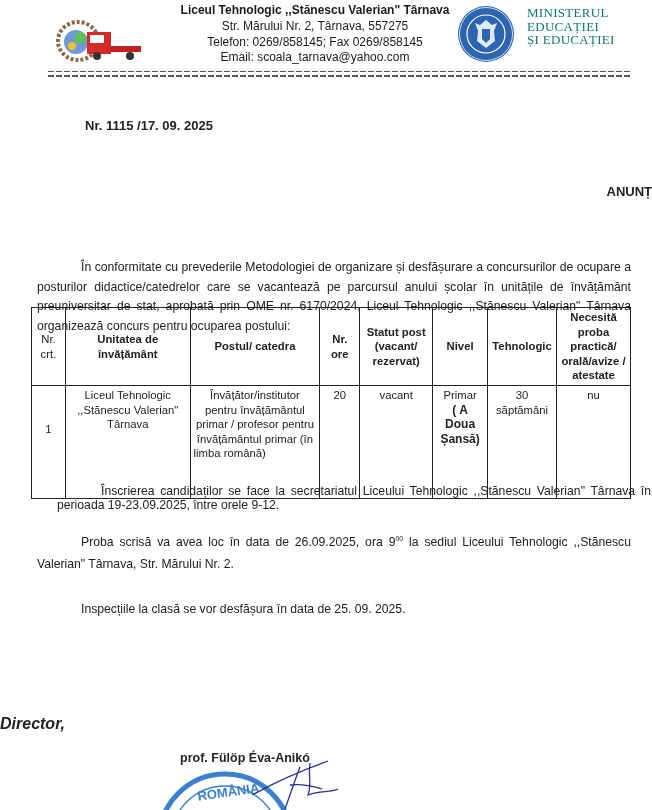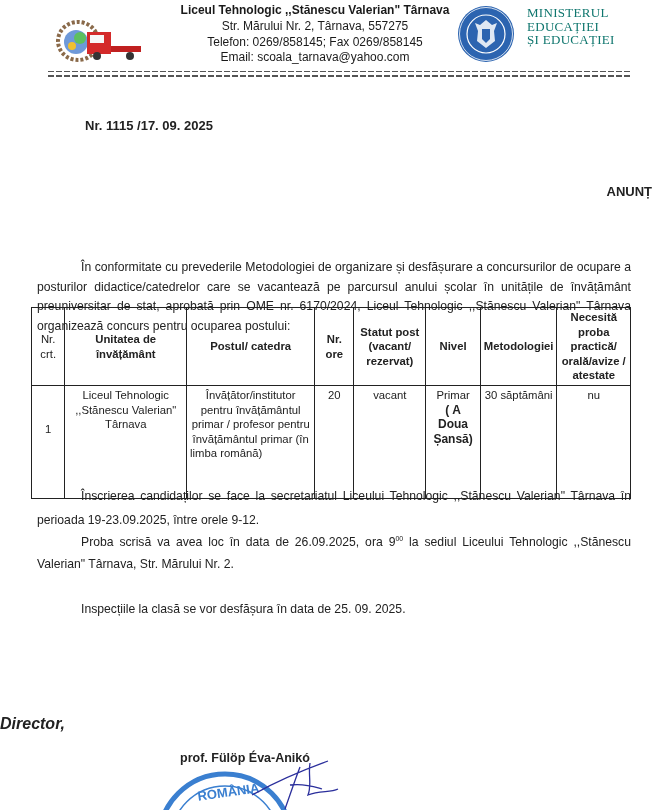--- a/index.html
+++ b/index.html
@@ -94,42 +94,42 @@
       <col style="width:74px">
   </colgroup>
   <thead>
     <tr>
       <th class="nrcrt">Nr. crt.</th>
       <th>Unitatea de învățământ</th>
       <th>Postul/ catedra</th>
       <th>Nr. ore</th>
       <th>Statut post (vacant/ rezervat)</th>
       <th>Nivel</th>
-      <th>Metodologiei</th>
+      <th>Tehnologic</th>
       <th>Necesită proba practică/ orală/avize / atestate</th>
     </tr>
   </thead>
   <tbody>
     <tr>
       <td style="vertical-align:middle;padding-bottom:28px;">1</td>
       <td>Liceul Tehnologic ,,Stănescu Valerian" Târnava</td>
       <td class="postul">Învățător/institutor pentru învățământul primar / profesor pentru învățământul primar (în limba română)</td>
       <td>20</td>
       <td>vacant</td>
       <td class="nivel">
         <div>Primar</div>
         <div class="bold">( A Doua Șansă)</div>
       </td>
       <td>30 săptămâni</td>
       <td>nu</td>
     </tr>
   </tbody>
 </table>
 
-<div class="para p2" style="line-height:24px;"><span class="indent"></span><span>Înscrierea candidaților se face la secretariatul Liceului Tehnologic ,,Stănescu Valerian" Târnava în perioada 19-23.09.2025, între orele 9-12.</span></div>
+<div class="para p2" style="line-height:14px;margin-left:20px;"><span class="indent"></span><span>Înscrierea candidaților se face la secretariatul Liceului Tehnologic ,,Stănescu Valerian" Târnava în perioada 19-23.09.2025, între orele 9-12.</span></div>
 <div class="para p3" style="line-height:22px;"><span class="indent"></span><span>Proba scrisă va avea loc în data de 26.09.2025, ora 9</span><sup>00</sup><span> la sediul Liceului Tehnologic ,,Stănescu Valerian" Târnava, Str. Mărului Nr. 2.</span></div>
 <div class="para p4" style="top:600px;"><span class="indent"></span><span>Inspecțiile la clasă  se vor desfășura în data de 25. 09. 2025.</span></div>
 
 <div class="director">Director,</div>
 <div class="dirname">prof. Fülöp Éva-Anikó</div>
 
 <div class="abs" style="left:145px;top:770px;width:160px;height:40px;overflow:hidden;">
   <svg width="160" height="80" viewBox="0 0 160 80">
     <circle cx="80" cy="70" r="66" fill="none" stroke="#3a7fd0" stroke-width="5"></circle>
     <circle cx="80" cy="70" r="54" fill="none" stroke="#3a7fd0" stroke-width="1.5"></circle>

